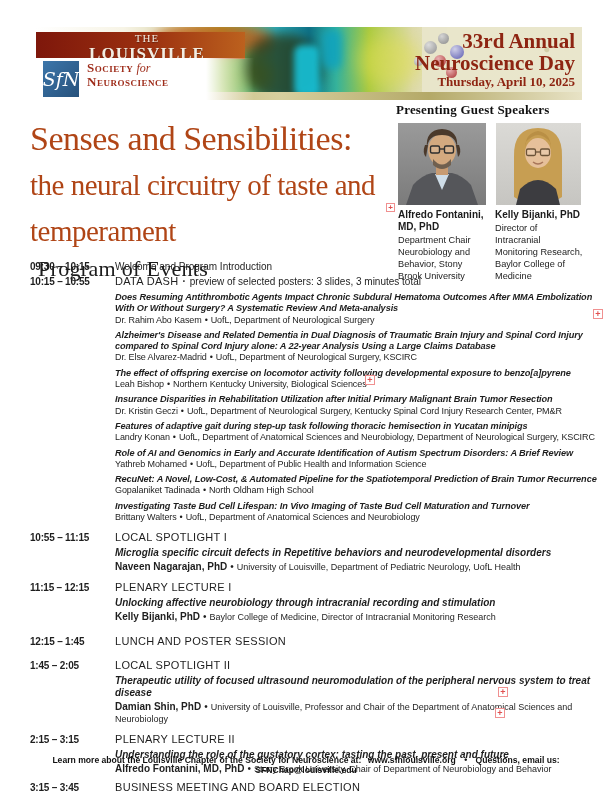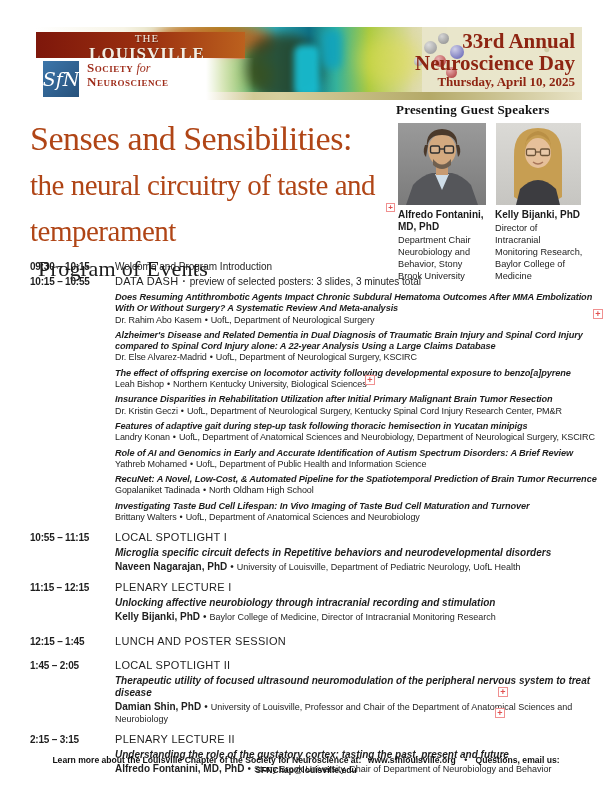--- a/index.html
+++ b/index.html
@@ -309,20 +309,24 @@
 
     <div class="row mt8">
       <div class="time">2:15 – 3:15</div>
       <div class="content">
         <div class="hdr">PLENARY LECTURE II</div>
         <div class="talk">Understanding the role of the gustatory cortex: tasting the past, present and future</div>
         <div class="spk"><span class="spk-name">Alfredo Fontanini, MD, PhD</span><span class="sep">•</span><span class="spk-affil">Stony Brook University, Chair of Department of Neurobiology and Behavior</span></div>
       </div>
     </div>
 
+    <div class="row mt6">
+      <div class="time">3:15 – 3:45</div>
+      <div class="content hdr">BUSINESS MEETING AND BOARD ELECTION</div>
+    </div>
 
   </div>
 
   <div class="footer">
     <span>Learn more about the Louisville Chapter of the Society for Neuroscience at:</span>
     <span>www.sfnlouisville.org</span>
     <span class="sep2">•</span>
     <span>Questions, email us:</span>
     <span>SFNChap@louisville.edu</span>
   </div>

